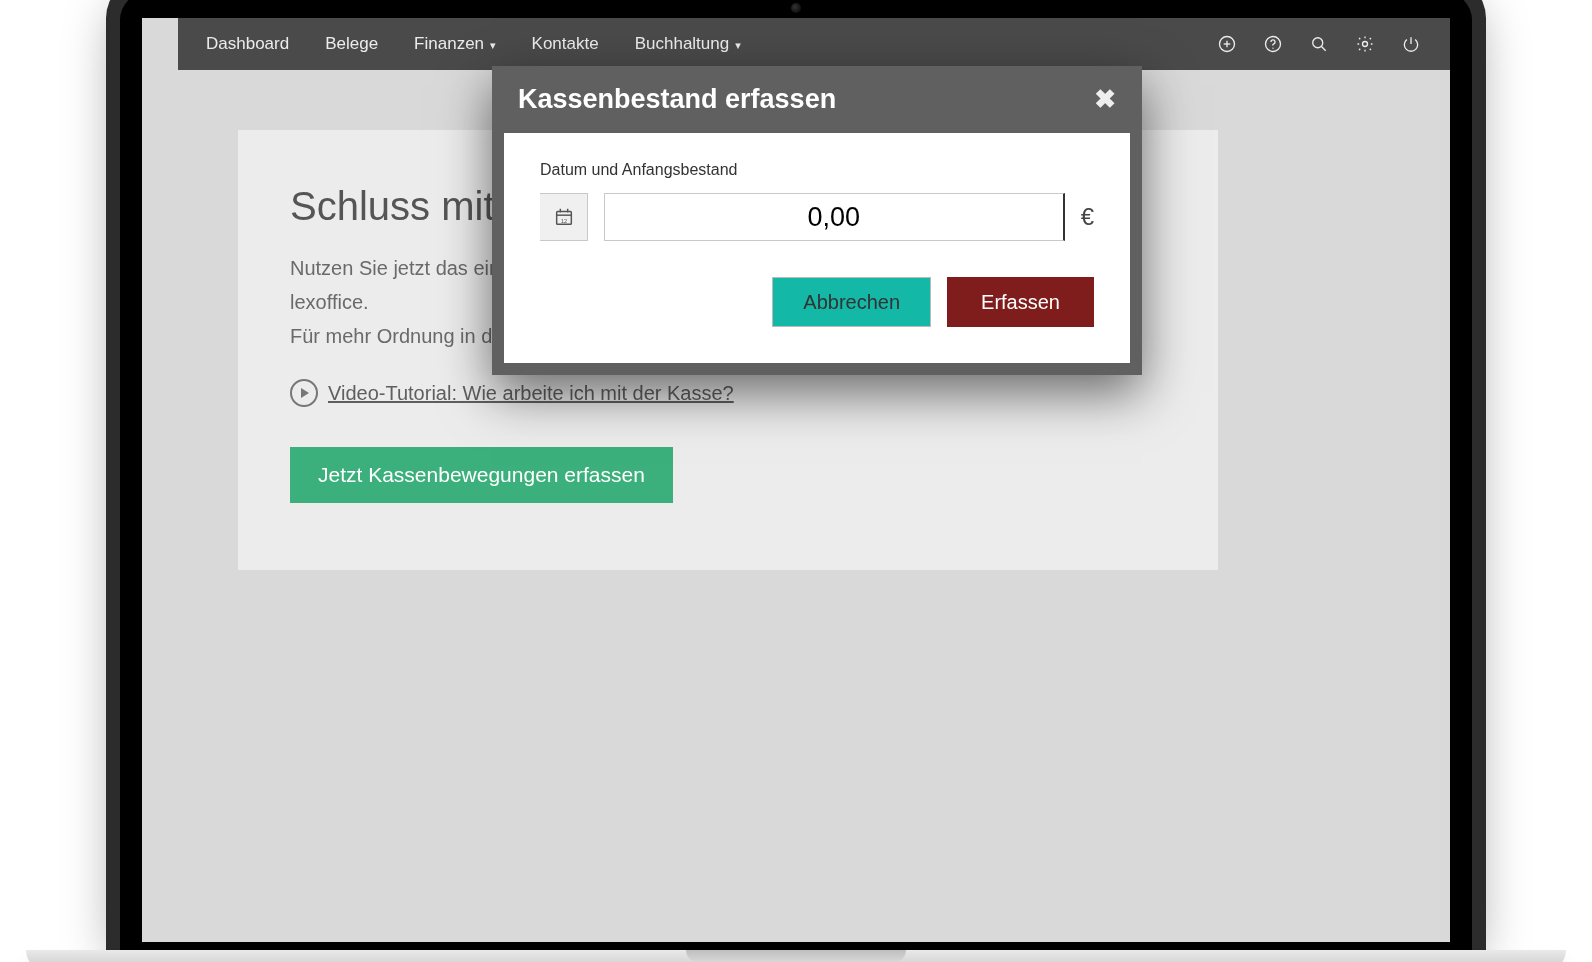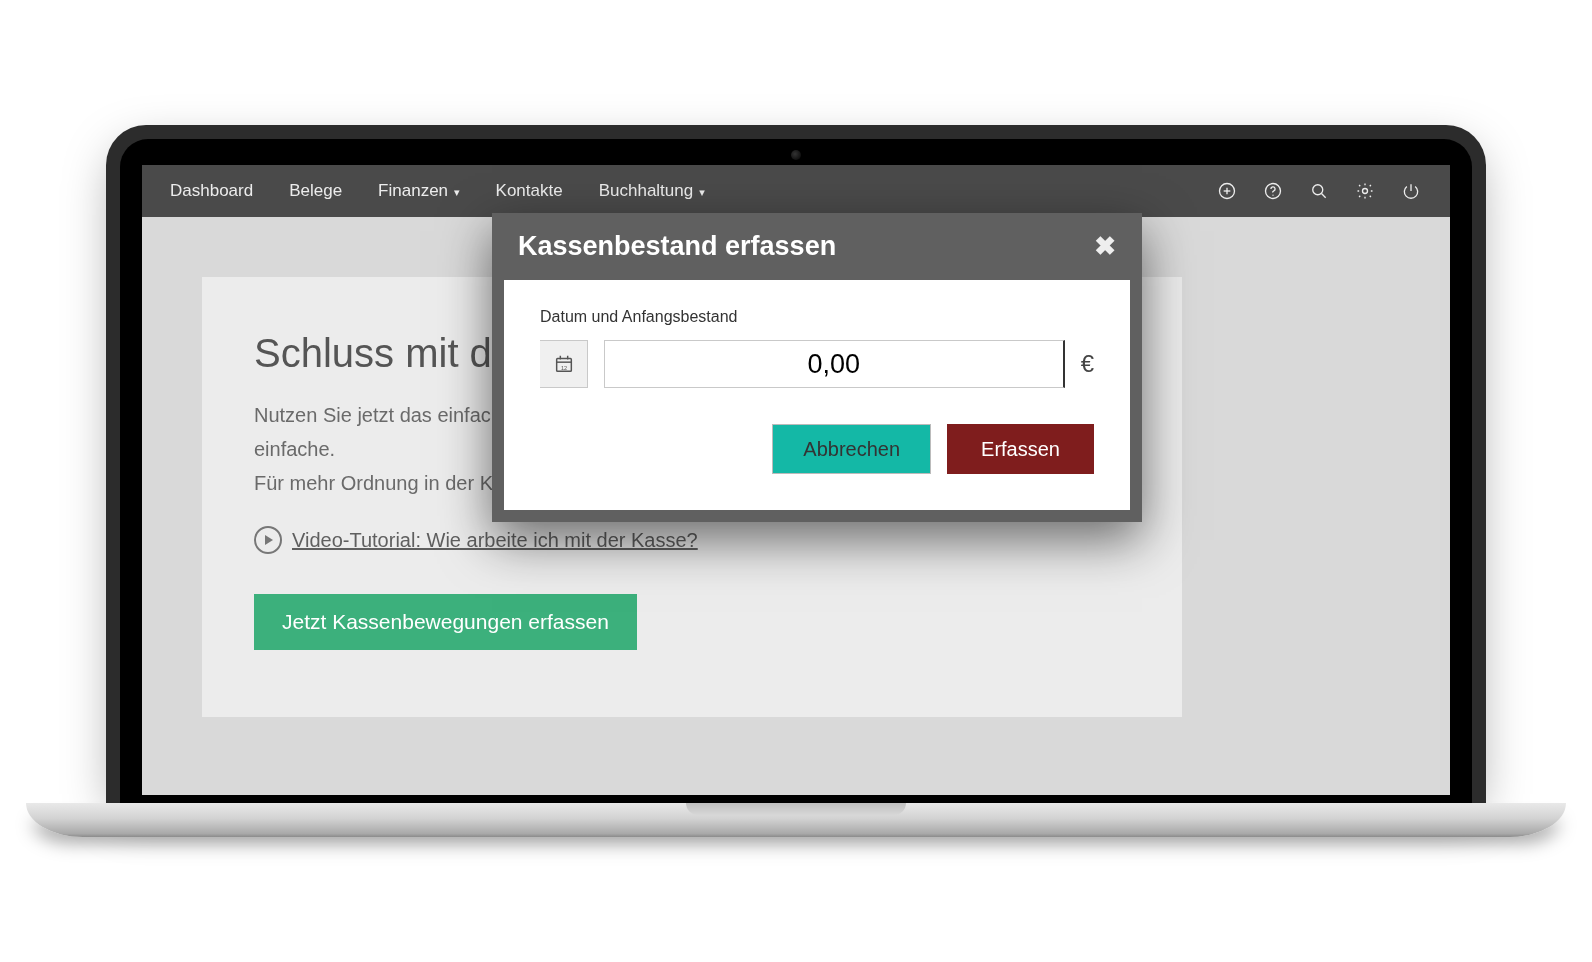--- a/index.html
+++ b/index.html
@@ -26,24 +26,25 @@
     border-radius: 28px 28px 0 0;
     padding: 26px 22px 8px 22px;
     position: relative;
   }
   .camera {
     position: absolute; top: 11px; left: 50%; transform: translateX(-50%);
     width: 10px; height: 10px; border-radius: 50%;
     background: radial-gradient(circle at 40% 40%, #333 0%, #111 70%);
   }
   .screen {
-    width: 100%; height: 630px;
+    width: 100%; height: 924px;
     background: #d9d9d9;
     position: relative;
     overflow: hidden;
+    padding-left: 36px;
   }
   .laptop-base {
     height: 34px;
     background: linear-gradient(#e9e9e9 0%, #d3d3d3 45%, #a9a9a9 90%, #8b8b8b 100%);
     border-radius: 0 0 60px 60px / 0 0 36px 36px;
     box-shadow: 0 12px 18px -6px rgba(0,0,0,.35);
     position: relative;
   }
   .laptop-base::before {
     content:""; position:absolute; top:0; left:50%; transform:translateX(-50%);
@@ -222,21 +223,21 @@
                 </svg>
             </div>
           </div>
         </div>
 
         <div class="page">
           <div class="panel">
             <h1>Schluss mit der</h1>
             <p>
               <span>Nutzen Sie jetzt das einfache</span><br>
-              <span>einfache.</span><br>
+              <span>lexoffice.</span><br>
               <span>Für mehr Ordnung in der Kas</span>
             </p>
             <div class="tutorial-link">
               <span class="play-circle"></span>
               <span class="text"> Video-Tutorial: Wie arbeite ich mit der Kasse?</span>
             </div>
             <button class="primary-btn">Jetzt Kassenbewegungen erfassen</button>
           </div>
         </div>
 

